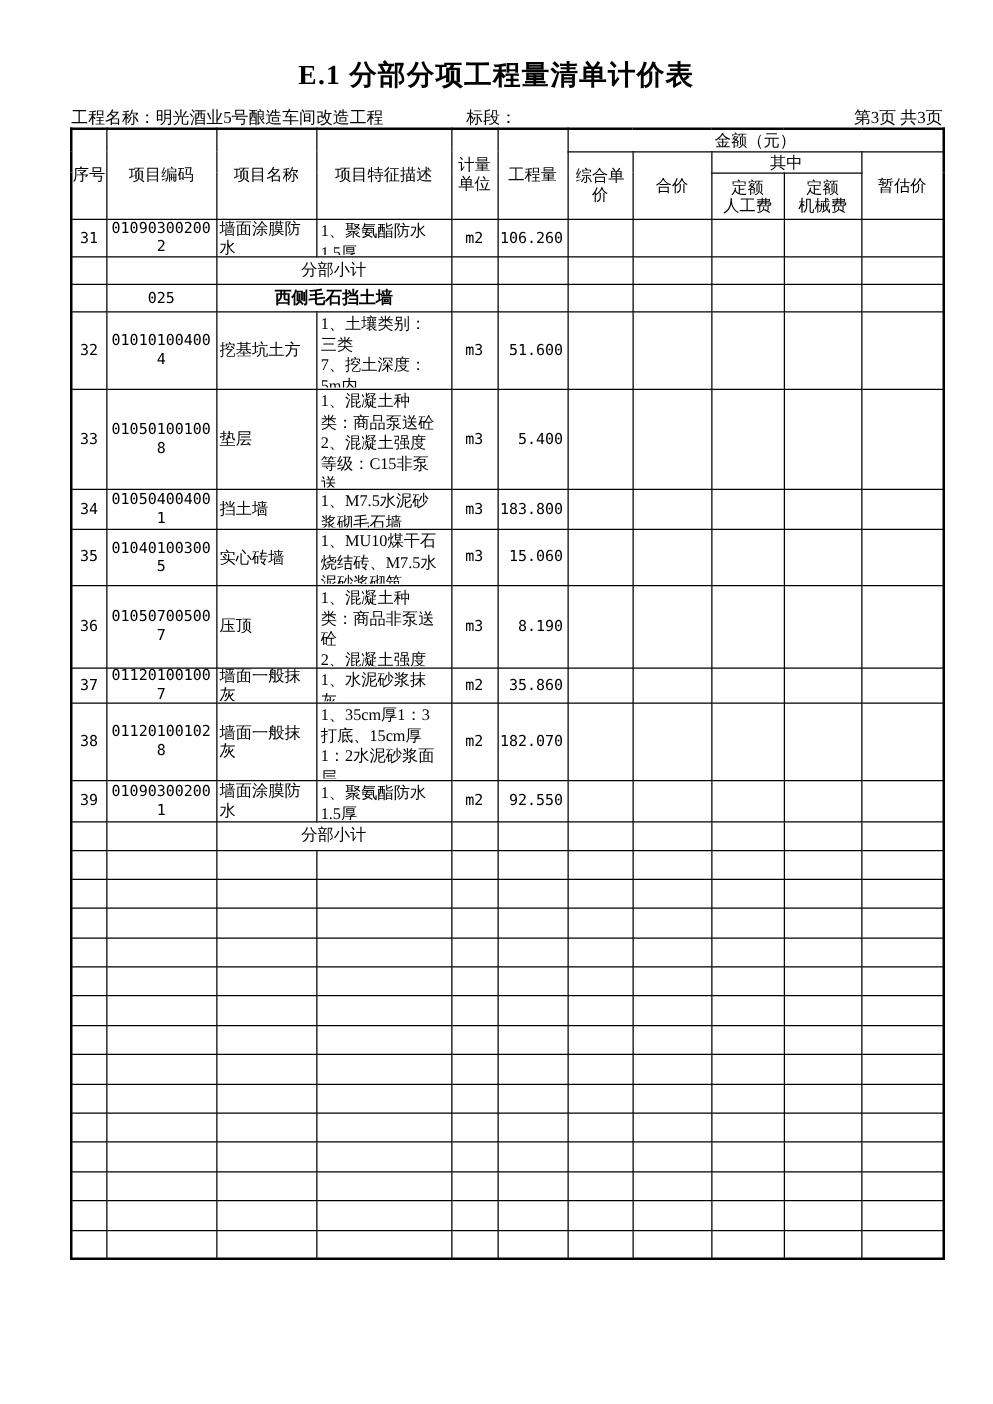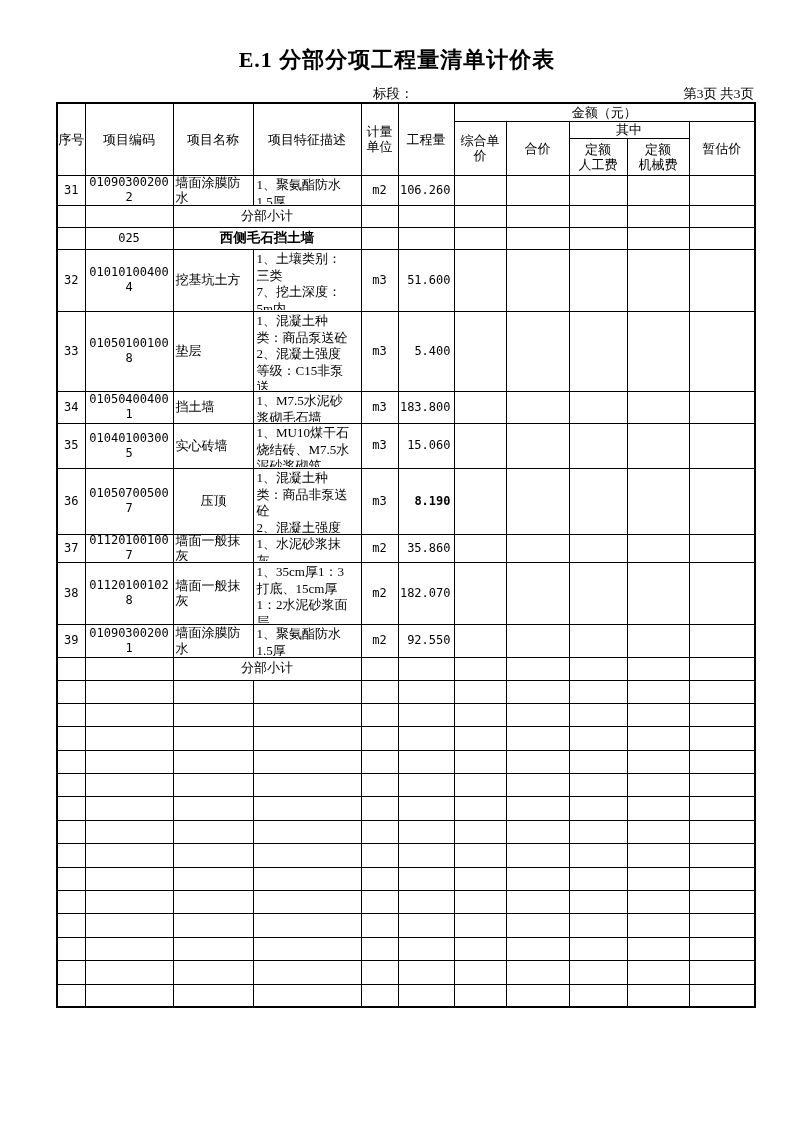--- a/index.html
+++ b/index.html
@@ -55,20 +55,21 @@
   }
 </style>
 </head>
 <body>
 
 <div class="page">
 
   <h1 class="title">E.1 分部分项工程量清单计价表</h1>
 
   <div class="infoline">
+    <span>工程名称：明光酒业5号酿造车间改造工程</span>
     <span class="bid">标段：</span>
     <span class="pg">第3页 共3页</span>
   </div>
 
   <table class="boq">
     <colgroup>
       <col style="width:28px">
         <col style="width:88px">
         <col style="width:80px">
         <col style="width:108px">
@@ -355,33 +356,33 @@
           </td>
         </tr>
         <tr style="height: 66px;">
           <td>
             <div class="cb c-seq" style="height: 64px;">36</div>
           </td>
           <td>
             <div class="cb c-code" style="height: 64px;">010507005007</div>
           </td>
           <td>
-            <div class="cb c-name" style="height: 64px; margin-left: 25px;">压顶</div>
+            <div class="cb c-name" style="height: 64px;">压顶</div>
           </td>
           <td>
             <div class="cb c-desc" style="height: 64px;">1、混凝土种
 类：商品非泵送
 砼
 2、混凝土强度</div>
           </td>
           <td>
             <div class="cb c-unit" style="height: 64px;">m3</div>
           </td>
           <td>
-            <div class="cb c-qty" style="height: 64px; font-weight: bold;">8.190</div>
+            <div class="cb c-qty" style="height: 64px;">8.190</div>
           </td>
           <td>
             <div class="cb c-amt" style="height: 64px;"></div>
           </td>
           <td>
             <div class="cb c-amt" style="height: 64px;"></div>
           </td>
           <td>
             <div class="cb c-amt" style="height: 64px;"></div>
           </td>

